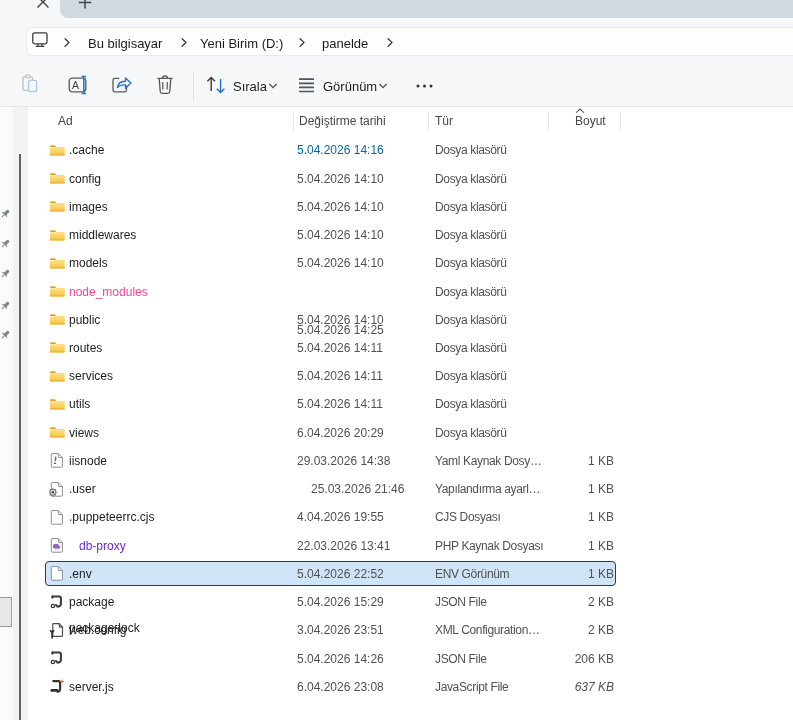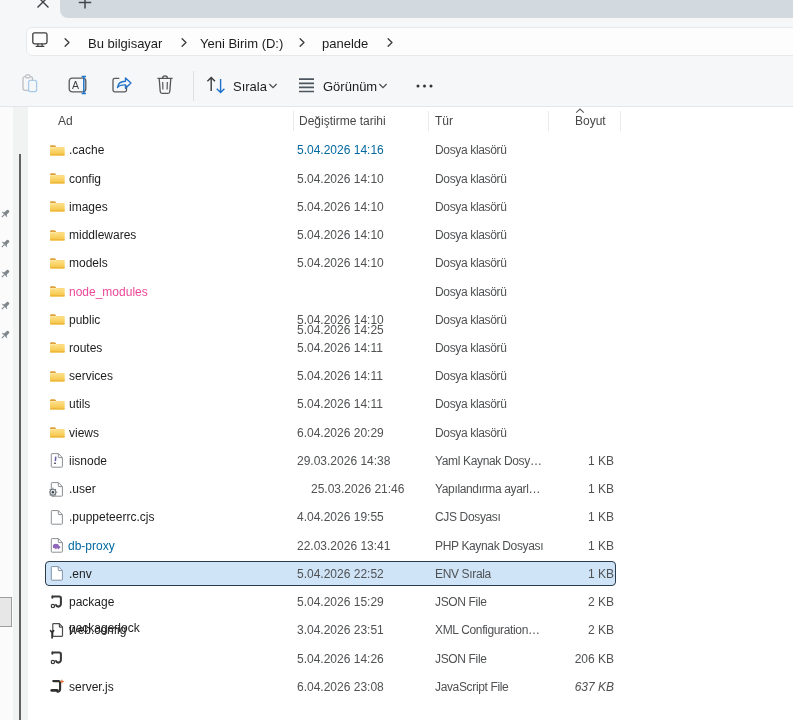--- a/index.html
+++ b/index.html
@@ -214,32 +214,32 @@
   </svg>
 <div class="ab t12" style="left:69px;top:511.3px;color:#1d1d1d;">.puppeteerrc.cjs</div>
 <div class="ab t12" style="left:297px;top:511.3px;color:#4f5153;">4.04.2026 19:55</div>
 <div class="ab t12" style="left:435px;top:511.3px;color:#4f5153;letter-spacing:-0.35px;">CJS Dosyası</div>
 <div class="ab t12" style="left:534px;top:511.3px;width:80px;text-align:right;color:#4f5153;">1 KB</div>
 <svg class="ab" style="left:48.5px;top:537.0px;" width="17" height="17" viewBox="0 0 17 17">
     <path d="M3,1.6 h6.4 l4,4 v8.9 a0.7,0.7 0 0 1 -0.7,0.7 h-9.7 a0.7,0.7 0 0 1 -0.7,-0.7 v-12.2 a0.7,0.7 0 0 1 0.7,-0.7 z" fill="#ffffff" stroke="#8a8f94" stroke-width="1"></path>
     <path d="M9.3,1.8 v3.1 a0.7,0.7 0 0 0 0.7,0.7 h3.1" fill="none" stroke="#8a8f94" stroke-width="1"></path>
     <path d="M3.8,9 q0.2,-2.2 3,-2.2 q3,0 3.2,2.2 q1.4,0.1 1.4,1.3 q0,1 -1,1 l-0.4,0 v0.9 h-1.3 v-0.9 h-1.2 v0.9 h-1.3 v-0.9 h-1.2 q-1.4,0 -1.2,-2.3 z" fill="#8f68ba"></path>
   </svg>
-<div class="ab t12" style="left:68px;top:539.5px;color:#0369a1;">db-proxy</div>
+<div class="ab t12" style="left:79px;top:539.5px;color:#6d28d9;">db-proxy</div>
 <div class="ab t12" style="left:297px;top:539.5px;color:#4f5153;">22.03.2026 13:41</div>
 <div class="ab t12" style="left:435px;top:539.5px;color:#4f5153;letter-spacing:-0.35px;">PHP Kaynak Dosyası</div>
 <div class="ab t12" style="left:534px;top:539.5px;width:80px;text-align:right;color:#4f5153;">1 KB</div>
 <div class="ab" style="left:45px;top:561.4px;width:571px;height:24.2px;background:#cfe4f7;border:1.6px solid #2b3b4d;border-radius:4px;box-sizing:border-box;"></div>
 <svg class="ab" style="left:48.5px;top:565.3px;" width="17" height="17" viewBox="0 0 17 17">
     <path d="M3,1.6 h6.4 l4,4 v8.9 a0.7,0.7 0 0 1 -0.7,0.7 h-9.7 a0.7,0.7 0 0 1 -0.7,-0.7 v-12.2 a0.7,0.7 0 0 1 0.7,-0.7 z" fill="#ffffff" stroke="#7e93a8" stroke-width="1"></path>
     <path d="M9.3,1.8 v3.1 a0.7,0.7 0 0 0 0.7,0.7 h3.1" fill="none" stroke="#7e93a8" stroke-width="1"></path>
   </svg>
 <div class="ab t12" style="left:69px;top:567.8px;color:#1d1d1d;">.env</div>
 <div class="ab t12" style="left:297px;top:567.8px;color:#4f5153;">5.04.2026 22:52</div>
-<div class="ab t12" style="left:435px;top:567.8px;color:#4f5153;letter-spacing:-0.35px;">ENV Sırala</div>
+<div class="ab t12" style="left:435px;top:567.8px;color:#4f5153;letter-spacing:-0.35px;">ENV Görünüm</div>
 <div class="ab t12" style="left:534px;top:567.8px;width:80px;text-align:right;color:#4f5153;">1 KB</div>
 <svg class="ab" style="left:48.5px;top:593.5px;" width="17" height="17" viewBox="0 0 17 17">
     <path d="M3.4,2.3 v1.5 m-0.1,-1.3 h7 a1.6,1.6 0 0 1 1.6,1.6 v6 a2.5,2.5 0 0 1 -2.5,2.5 q-2,0 -2.4,-1.6" fill="none" stroke="#3a3a3a" stroke-width="2.05" stroke-linecap="round"></path>
     <circle cx="3.9" cy="11.9" r="1.65" fill="none" stroke="#3a3a3a" stroke-width="1.25"></circle>
   </svg>
 <div class="ab t12" style="left:69px;top:596.0px;color:#1d1d1d;">package</div>
 <div class="ab t12" style="left:297px;top:596.0px;color:#4f5153;">5.04.2026 15:29</div>
 <div class="ab t12" style="left:435px;top:596.0px;color:#4f5153;letter-spacing:-0.35px;">JSON File</div>
 <div class="ab t12" style="left:534px;top:596.0px;width:80px;text-align:right;color:#4f5153;">2 KB</div>
 <svg class="ab" style="left:48.5px;top:621.7px;" width="17" height="17" viewBox="0 0 17 17">

